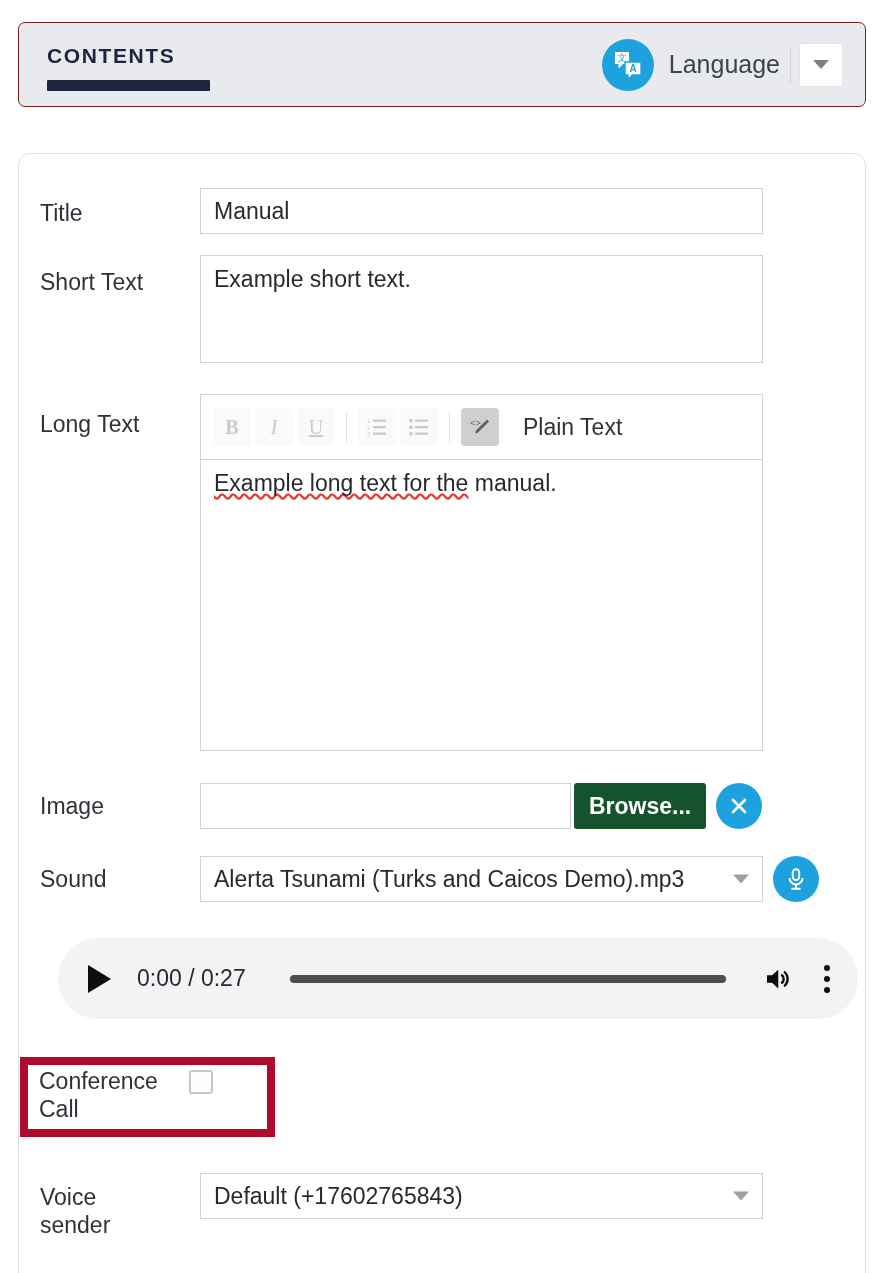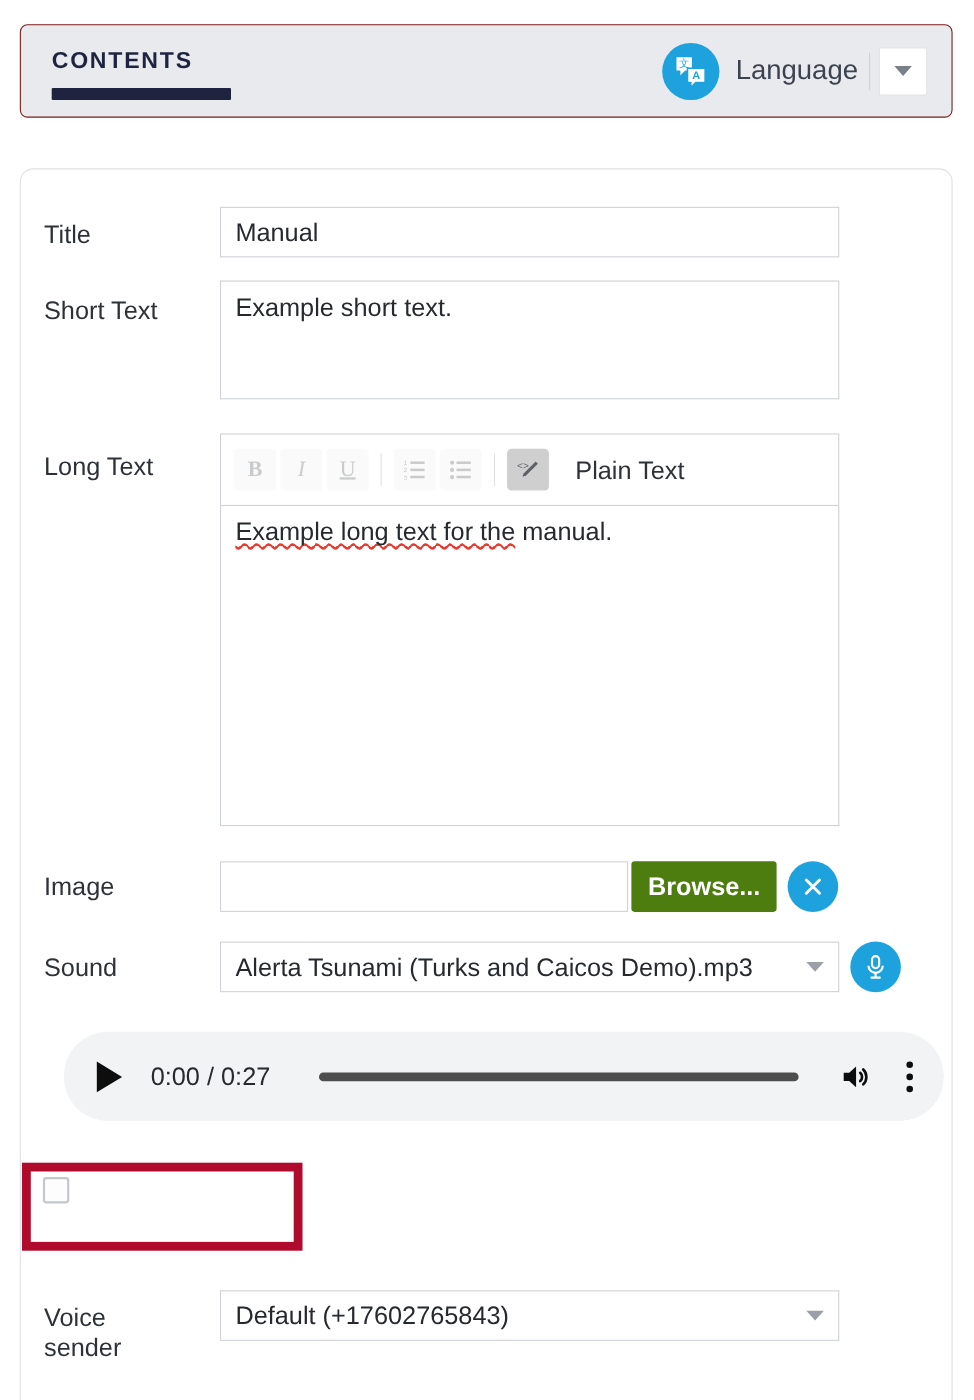--- a/index.html
+++ b/index.html
@@ -209,21 +209,21 @@
   #row-image { left: 21px; top: 629px; width: 810px; align-items: center; }
   #row-image .field-label { width: 160px; }
   #image-input {
     width: 371px;
     height: 46px;
   }
   .browse-btn {
     margin-left: 3px;
     height: 46px;
     padding: 0 15px;
-    background: #4d7c0f;
+    background: #14532d;
     color: #ffffff;
     font-size: 23px;
     font-weight: bold;
     border: none;
     border-radius: 3px;
     display: flex; align-items: center; justify-content: center;
     font-family: "Liberation Sans", sans-serif;
     white-space: nowrap;
   }
   .circle-btn {
@@ -480,20 +480,22 @@
       </div>
       <div class="kebab">
         <span></span>
         <span></span>
         <span></span>
       </div>
     </div>
 
     <div class="highlight-box"></div>
     <div class="conf-inner">
+      <div class="conf-label">Conference
+Call</div>
       <div class="checkbox"></div>
     </div>
 
     <div class="row" id="row-voice">
       <div class="field-label">Voice
 sender</div>
       <div class="select-box" id="voice-select">
         <span class="sel-text">Default (+17602765843)</span>
         <span class="sel-caret"></span>
       </div>

